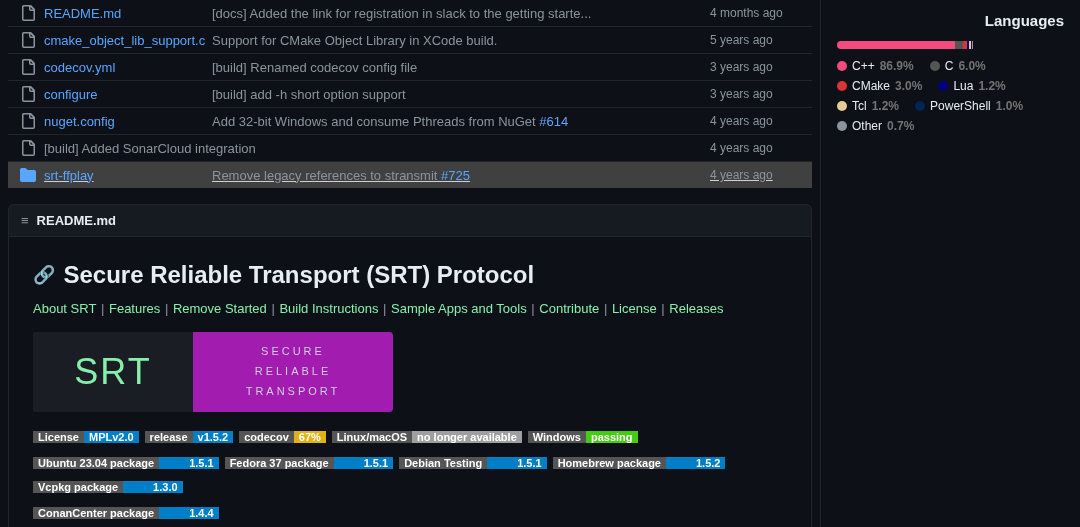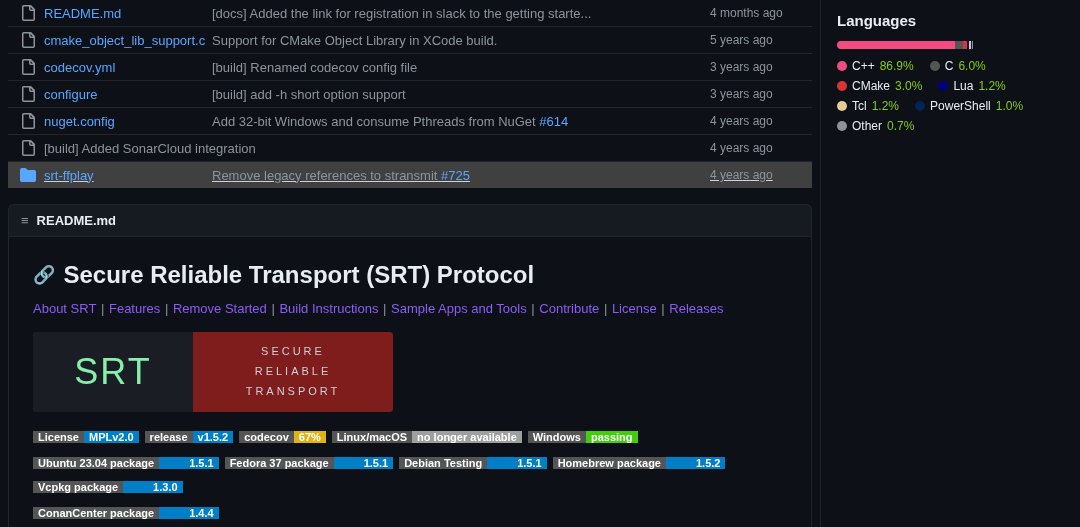--- a/index.html
+++ b/index.html
@@ -105,21 +105,21 @@
       display: flex;
       align-items: center;
       gap: 8px;
     }
     .readme-nav {
       font-size: 13px;
       margin-bottom: 16px;
       color: #8b949e;
     }
     .readme-nav a {
-      color: #8b5cf6;
+      color: #86efac;
       text-decoration: none;
     }
     .readme-nav span {
       color: #8b949e;
       margin: 0 1px;
     }
     .srt-banner {
       width: 360px;
       height: 80px;
       background: #2d3139;
@@ -136,21 +136,21 @@
       justify-content: center;
     }
     .srt-logo-text {
       font-size: 36px;
       font-weight: 300;
       color: #86efac;
       letter-spacing: 2px;
     }
     .srt-logo-right {
       flex: 1;
-      background: #7f1d1d;
+      background: #a21caf;
       display: flex;
       flex-direction: column;
       align-items: center;
       justify-content: center;
       padding: 6px;
     }
     .srt-tagline {
       font-size: 11px;
       color: #c9d1d9;
       letter-spacing: 3px;
@@ -188,20 +188,21 @@
     .badge-right.teal { background: #007ec6; padding-left: 30px; }
     .badge-right.gray { background: #9f9f9f; }
     .badge-right.yellow { background: #dfb317; }
 
     
     .sidebar-title {
       font-size: 15px;
       font-weight: 600;
       color: #e6edf3;
       margin-bottom: 12px;
+      text-align: right;
     }
     .lang-bar-container {
       height: 8px;
       border-radius: 4px;
       overflow: hidden;
       display: flex;
       margin-bottom: 10px;
     }
     .lang-bar-segment {
       height: 100%;
@@ -222,21 +223,22 @@
       width: 10px;
       height: 10px;
       border-radius: 50%;
       flex-shrink: 0;
     }
     .lang-name {
       color: #e6edf3;
       font-weight: 500;
     }
     .lang-pct {
-      color: #84cc16;
+      color: #737373;
+      font-weight: bold;
     }
   </style>
 </head>
 <body>
 
 <div class="layout">
   <div class="main-content" style="padding: 0 8px 0 8px;">
 
     <div id="file-table">
         <div class="file-row">

